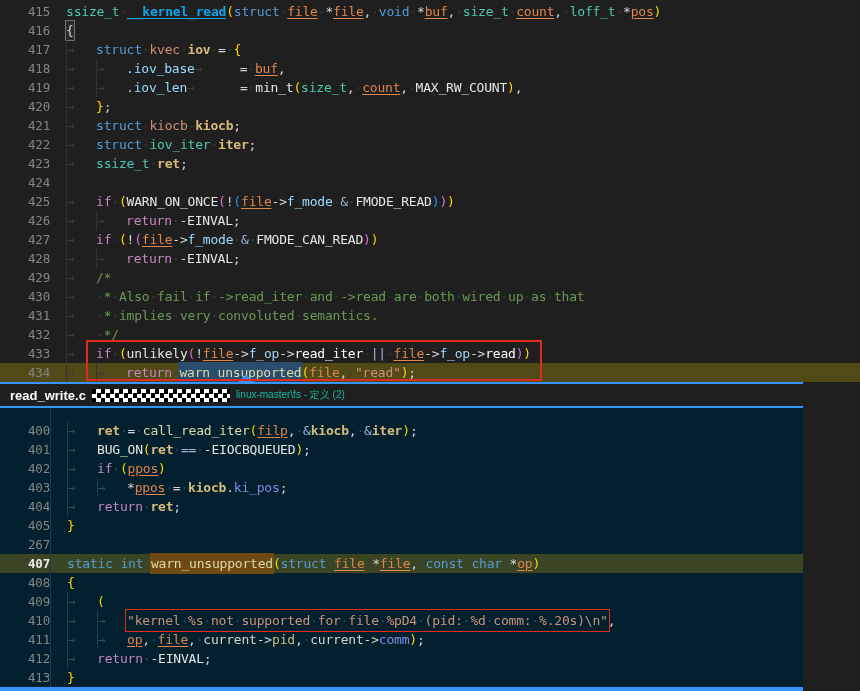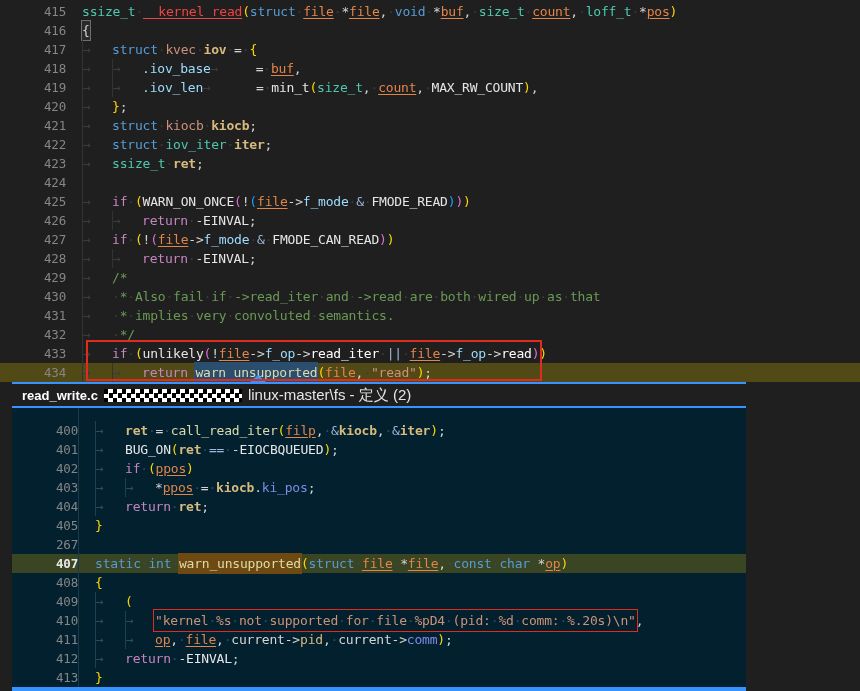--- a/index.html
+++ b/index.html
@@ -5,34 +5,34 @@
   :root{
     --peek-border:#3794ff;
     --anno:#e02b1f;
   }
   *{margin:0;padding:0;box-sizing:border-box;}
   body{background:#141414;font-family:"DejaVu Sans Mono","Liberation Mono",monospace;}
   #app{position:relative;width:860px;height:691px;background:#1f1f1f;overflow:hidden;}
 
   
   .rows{position:relative;}
-  .line{display:flex;height:19px;line-height:19px;font-size:13px;letter-spacing:-0.2px;white-space:pre;padding-left:16px;}
+  .line{display:flex;height:19px;line-height:19px;font-size:13px;letter-spacing:-0.2px;white-space:pre;}
   .num{flex:0 0 50px;text-align:right;color:#858585;font-size:12.5px;user-select:none;}
   .content{padding-left:16px;position:relative;color:#d4d4d4;display:flex;align-items:center;height:19px;}
   .tok{display:inline;}
   
   .kw{color:#569cd6;}
   .ctrl{color:#c586c0;}
   .ty{color:#4ec9b0;}
   .st{color:#ce9178;}
   .va{color:#d7ba7d;font-weight:bold;text-align:center;}
   .vg{color:#d7ba7d;}
   .pa{color:#e2854a;text-decoration:underline;text-underline-offset:2px;}
   .fn{color:#dcdcaa;}
-  .fnu{color:#ef4444;font-weight:normal;text-decoration:underline;text-underline-offset:2px;}
+  .fnu{color:#0ea5e9;font-weight:bold;text-decoration:underline;text-underline-offset:2px;}
   .mc{color:#e5e5e5;}
   .str{color:#ce9178;}
   .cm{color:#6a9955;}
   .me{color:#9cdcfe;}
   .mf{color:#ffffff;}
   .mv{color:#7e8ce8;}
   .op{color:#d4d4d4;}
   .ob{color:#9cb8dc;}
   .pl{color:#d4d4d4;}
   .b1{color:#ffd700;}
@@ -52,32 +52,32 @@
   .row407{background:#3a4523;}
   .row407 .num{color:#e8e8e8;font-weight:bold;}
   .whl{background:#2b4d6e;box-shadow:0 0 0 1px #2b4d6e;}
   .match{background:#6e4a12;box-shadow:0 0 0 1px #6e4a12;}
   .boxred{outline:1px solid var(--anno);outline-offset:1px;}
 
   
   .ed{position:absolute;top:0;left:0;width:860px;height:382px;background:#1f1f1f;padding-top:2px;}
 
   
-  .peek{position:absolute;top:382px;left:12px;width:734px;height:309px;}
+  .peek{position:absolute;top:382px;left:0;width:803px;height:309px;}
   .peek-border-top{height:2px;background:var(--peek-border);position:relative;}
   .peek-arrow{position:absolute;top:-7px;left:238px;width:0;height:0;
     border-left:8px solid transparent;border-right:8px solid transparent;
     border-bottom:7px solid var(--peek-border);}
   .peek-head{height:22px;background:#1f1f1f;display:flex;align-items:center;
     font-family:"Liberation Sans","DejaVu Sans",sans-serif;padding-left:10px;gap:6px;}
   .peek-title{color:#ffffff;font-size:13px;font-weight:bold;}
   .censor{display:inline-block;width:138px;height:13px;
     background:conic-gradient(#ffffff 0 25%,#000000 0 50%,#ffffff 0 75%,#000000 0) 0 0/9px 9px;
     }
-  .peek-desc{color:#e5e5e5;font-size:15px;}
+  .peek-desc{color:#14b8a6;font-size:10px;}
   .peek-head-border{height:2px;background:var(--peek-border);}
   .pk{height:279px;background:#03202f;overflow:hidden;}
   .pk .content{border-left:1px solid #173a4d;}
   .clip{height:13px;overflow:hidden;}
   .clip .num{transform:translateY(-7px);margin-top:48px;}
   .peek-border-bottom{height:4px;background:var(--peek-border);}
 
   
   .anno-box{position:absolute;border:2px solid var(--anno);pointer-events:none;}
   #anno-433{left:86px;top:340px;width:456px;height:41px;}

